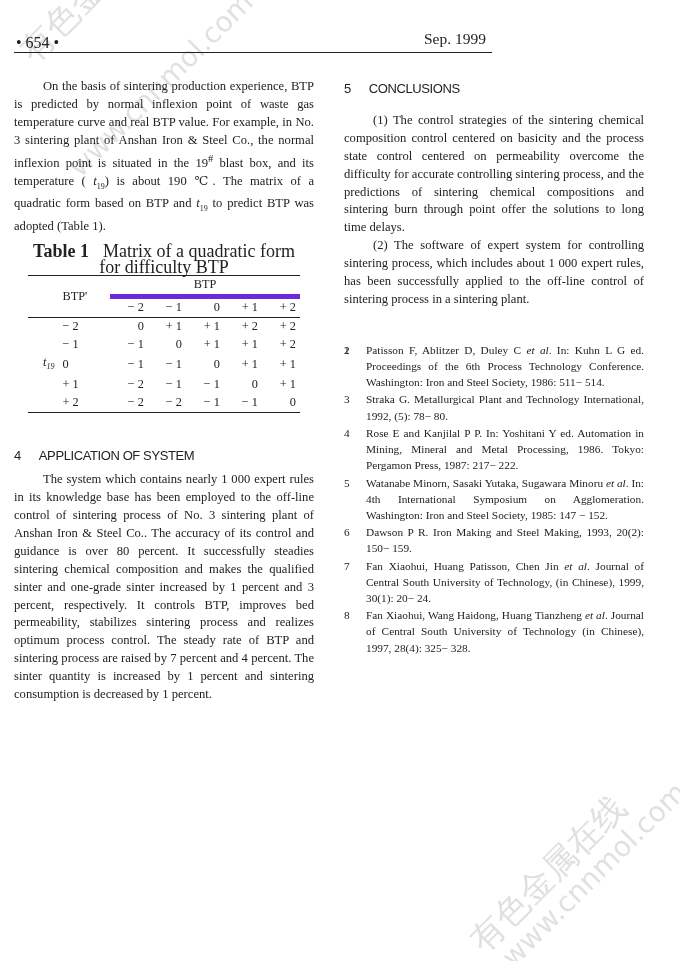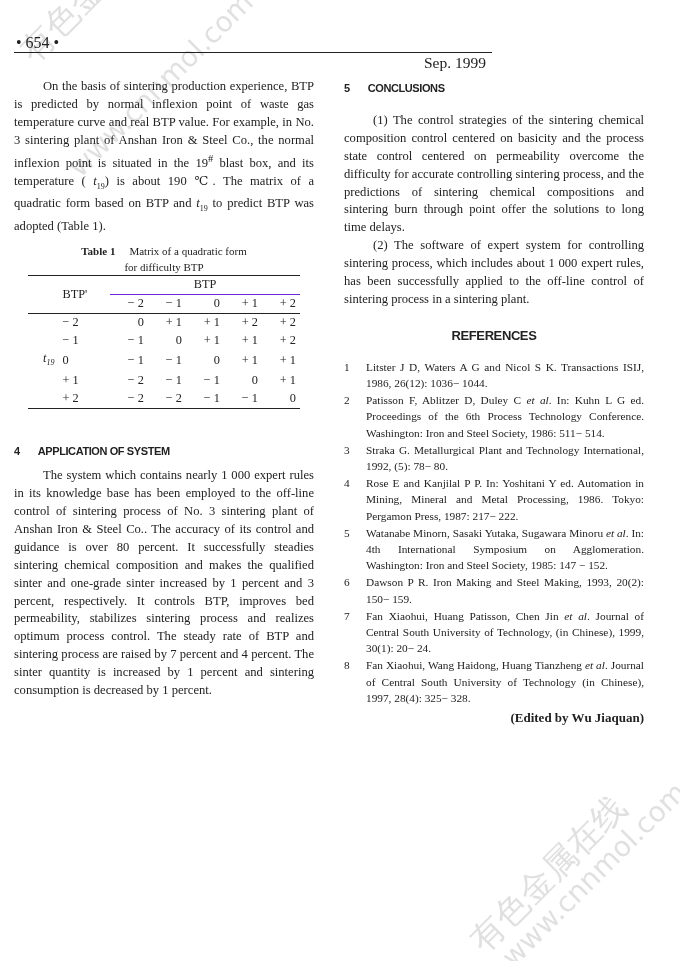--- a/index.html
+++ b/index.html
@@ -7,44 +7,44 @@
     width: 680px; height: 961px; position: relative; overflow: hidden;
     font-family: "Liberation Serif", "DejaVu Serif", serif;
     color: #222;
   }
   .header {
     position: absolute; left: 14px; top: 30px; width: 478px; height: 22px;
     border-bottom: 1.5px solid #222;
   }
   .header .pnum { position: absolute; left: 2px; top: 4px; font-size: 16px; }
   .header .journal { position: absolute; left: 154px; top: 0px; font-size: 15.5px; letter-spacing: 0.3px; }
-  .header .date { position: absolute; left: 410px; top: 0px; font-size: 15.5px; white-space: nowrap; margin-top: 24px; }
+  .header .date { position: absolute; left: 410px; top: 0px; font-size: 15.5px; white-space: nowrap; }
 
   .col { position: absolute; font-size: 12.6px; line-height: 17.9px; text-align: justify; margin-top: 16px; }
   .col-left { left: 14px; width: 300px; }
   .col-right { left: 344px; width: 300px; }
 
   p.para { margin: 0; text-indent: 2.3em; text-align: justify; }
 
-  .table-caption { text-align: center; font-size: 11px; line-height: 16px; }
+  .table-caption { text-align: center; font-size: 18px; line-height: 16px; }
   .table-caption b { font-family: "Liberation Serif", serif; font-weight: bold; margin-right: 14px; }
 
   table.mat { border-collapse: collapse; width: 272px; margin-left: 14px; font-size: 12.3px; }
   table.mat td { padding: 0 4px; height: 17px; text-align: right; white-space: nowrap; }
   table.mat .top-rule td { border-top: 1.3px solid #222; height: 0; padding: 0; }
   table.mat .mid-rule td { border-top: 1px solid #222; height: 0; padding: 0; }
   table.mat .bot-rule td { border-top: 1.3px solid #222; height: 0; padding: 0; }
-  table.mat td.btp-group { text-align: center; border-bottom: 1px solid #6d28d9; }
+  table.mat td.btp-group { text-align: center; border-bottom: 5px solid #6d28d9; }
   table.mat td.rowhead { text-align: left; }
   table.mat td.var { text-align: right; font-style: italic; }
   sub { font-size: 8px; }
 
   .sec-head {
-    font-family: "Liberation Sans", "DejaVu Sans", sans-serif; font-weight: bold;
-    font-size: 11px; letter-spacing: -0.4px;
+    font-family: "Liberation Sans", "DejaVu Sans", sans-serif; font-weight: normal;
+    font-size: 13px; letter-spacing: -0.4px;
   }
   .sec-head .num { margin-right: 18px; }
 
   .refs-title {
     font-family: "Liberation Sans", sans-serif; font-weight: bold; font-size: 13px;
     text-align: center; letter-spacing: -0.4px;
   }
   ol.refs { list-style: none; margin: 0; padding: 0; font-size: 11.3px; line-height: 16.2px; }
   ol.refs li { position: relative; padding-left: 22px; text-align: justify; margin-bottom: 1px; }
   ol.refs li .rn { position: absolute; left: 0; top: 0; }
@@ -162,28 +162,26 @@
 
 <div class="col col-right" style="top:64px;">
   <div class="sec-head">
     <span class="num">5</span><span>CONCLUSIONS</span>
   </div>
   <div style="height:14px"></div>
   <p class="para">(1) The control strategies of the sintering chemical composition control centered on basicity and the process state control centered on permeability overcome the difficulty for accurate controlling sintering process, and the predictions of sintering chemical compositions and sintering burn through point offer the solutions to long time delays.</p>
   <p class="para">(2) The software of expert system for controlling sintering process, which includes about 1 000 expert rules, has been successfully applied to the off-line control of sintering process in a sintering plant.</p>
 
   <div style="height:18px"></div>
-  <div class="refs-title">REFERENCES</div>
   <div style="height:14px"></div>
 
   <ol class="refs">
-    <li><span class="rn">1</span><span>Litster J D, Waters A G and Nicol S K. Transactions ISIJ, 1986, 26(12): 1036− 1044.</span><i></i><span></span></li>
+    <li><span class="rn">1</span><i></i><span></span></li>
     <li><span class="rn">2</span><span>Patisson F, Ablitzer D, Duley C </span><i>et al</i><span>. In: Kuhn L G ed. Proceedings of the 6th Process Technology Conference. Washington: Iron and Steel Society, 1986: 511− 514.</span></li>
     <li><span class="rn">3</span><span>Straka G. Metallurgical Plant and Technology International, 1992, (5): 78− 80.</span><i></i><span></span></li>
     <li><span class="rn">4</span><span>Rose E and Kanjilal P P. In: Yoshitani Y ed. Automation in Mining, Mineral and Metal Processing, 1986. Tokyo: Pergamon Press, 1987: 217− 222.</span><i></i><span></span></li>
     <li><span class="rn">5</span><span>Watanabe Minorn, Sasaki Yutaka, Sugawara Minoru </span><i>et al</i><span>. In: 4th International Symposium on Agglomeration. Washington: Iron and Steel Society, 1985: 147 − 152.</span></li>
     <li><span class="rn">6</span><span>Dawson P R. Iron Making and Steel Making, 1993, 20(2): 150− 159.</span><i></i><span></span></li>
     <li><span class="rn">7</span><span>Fan Xiaohui, Huang Patisson, Chen Jin </span><i>et al</i><span>. Journal of Central South University of Technology, (in Chinese), 1999, 30(1): 20− 24.</span></li>
     <li><span class="rn">8</span><span>Fan Xiaohui, Wang Haidong, Huang Tianzheng </span><i>et al</i><span>. Journal of Central South University of Technology (in Chinese), 1997, 28(4): 325− 328.</span></li>
   </ol>
   <div style="height:2px"></div>
-  <div class="editor">(Edited by Wu Jiaquan)</div>
 </div>
 
 </body></html>

